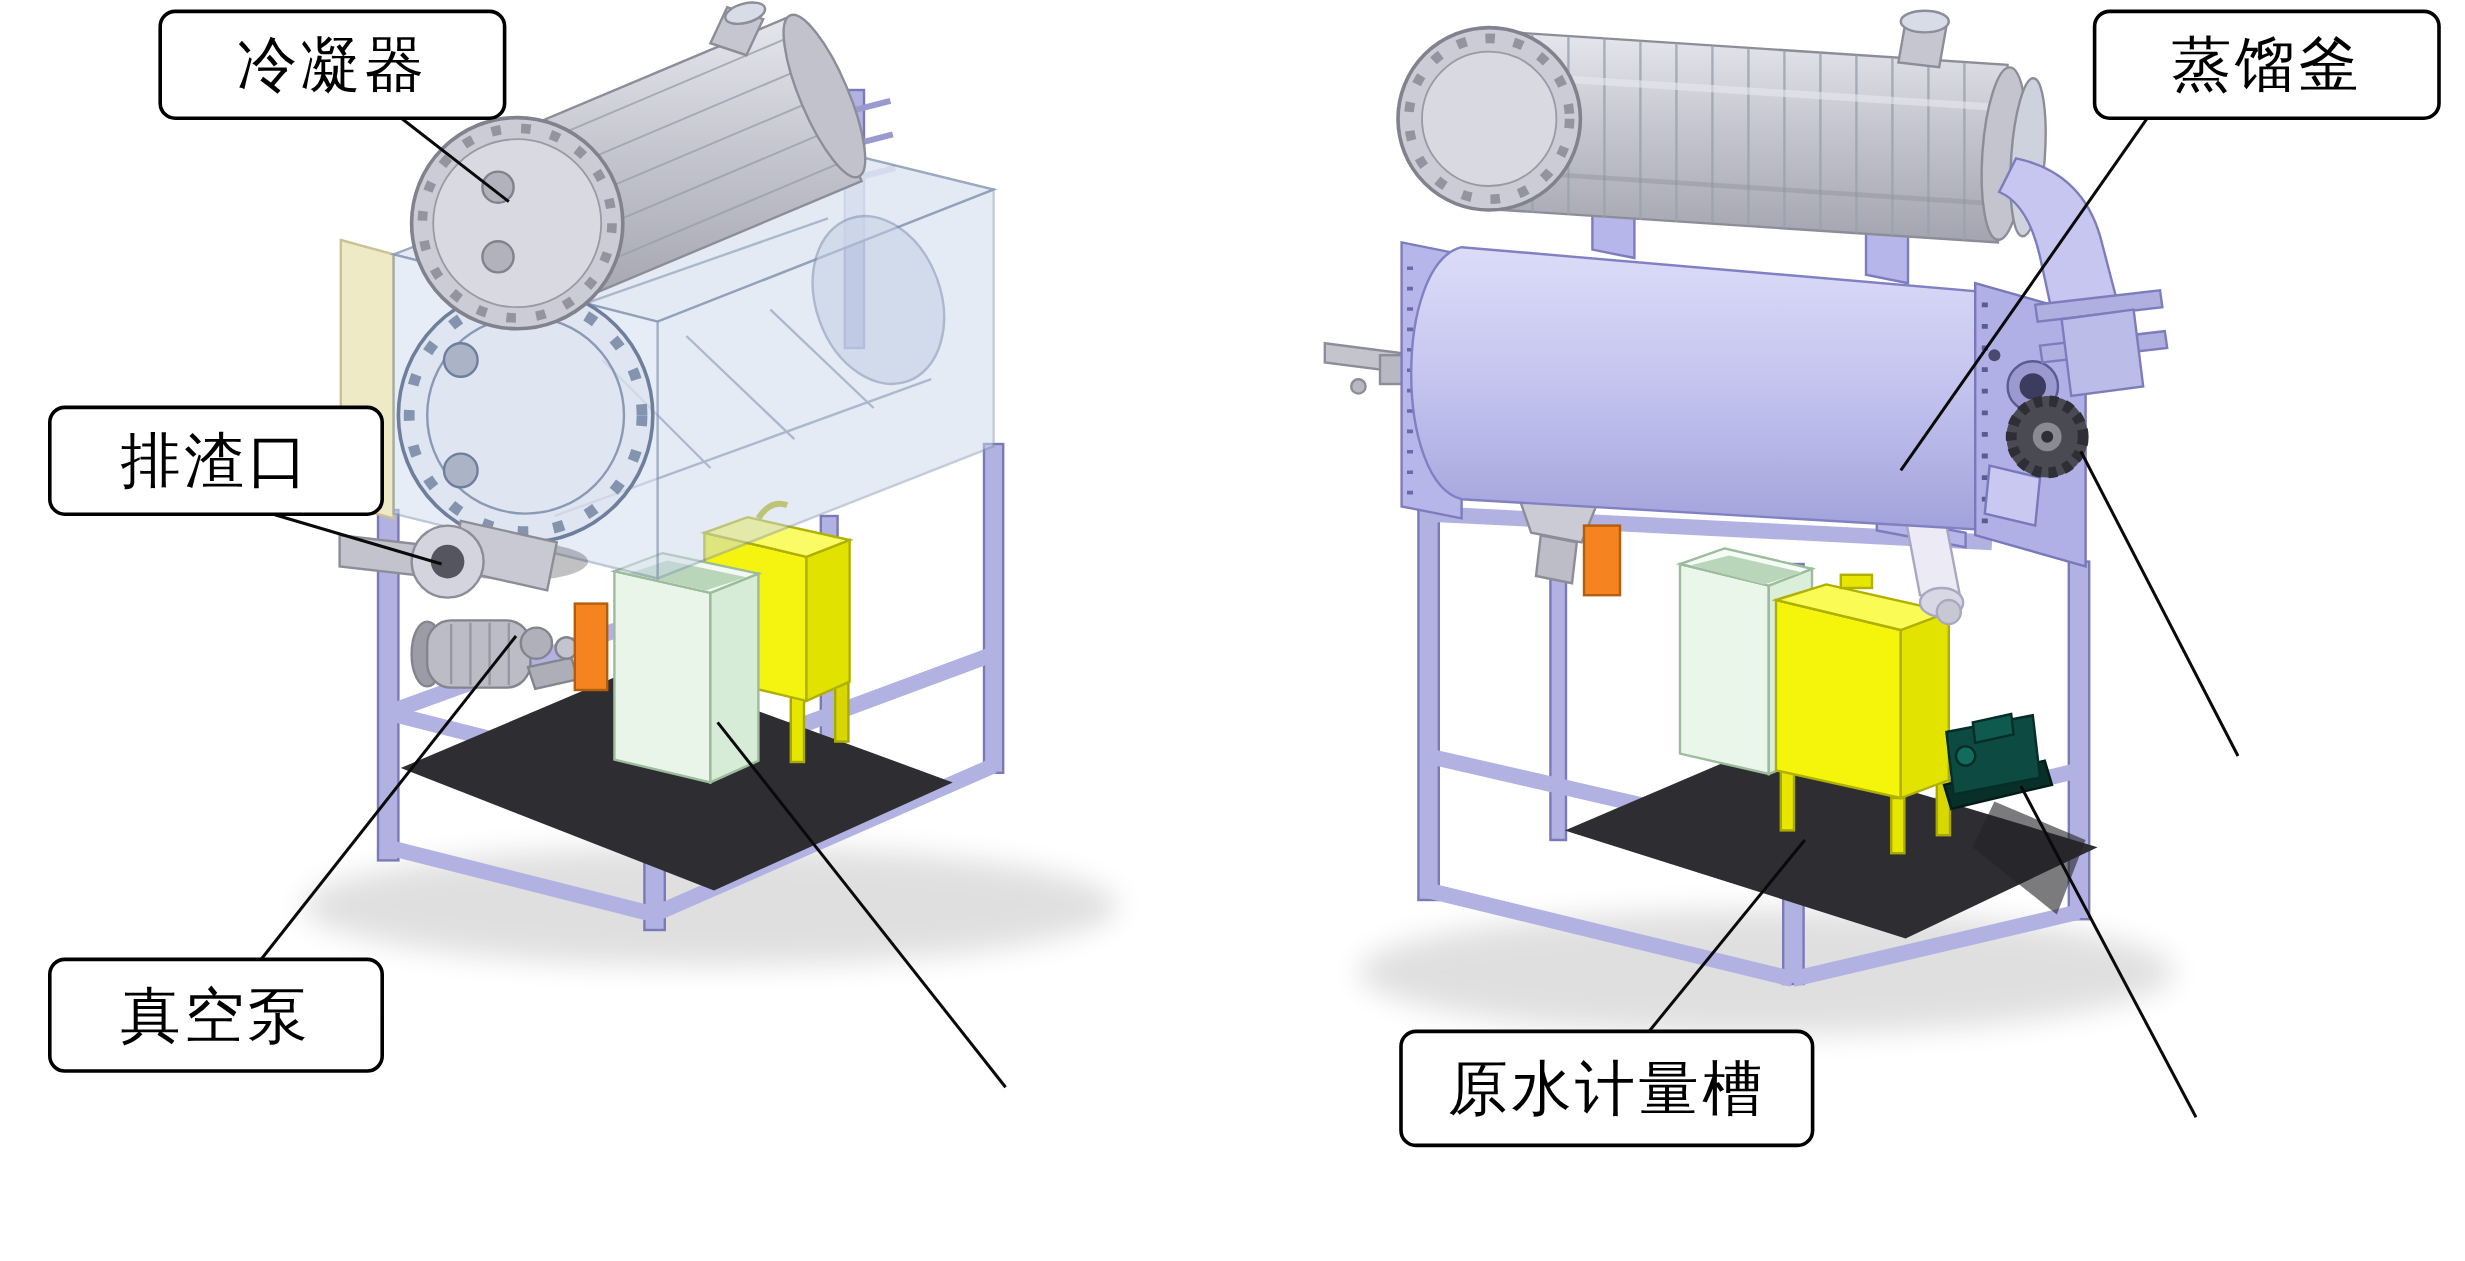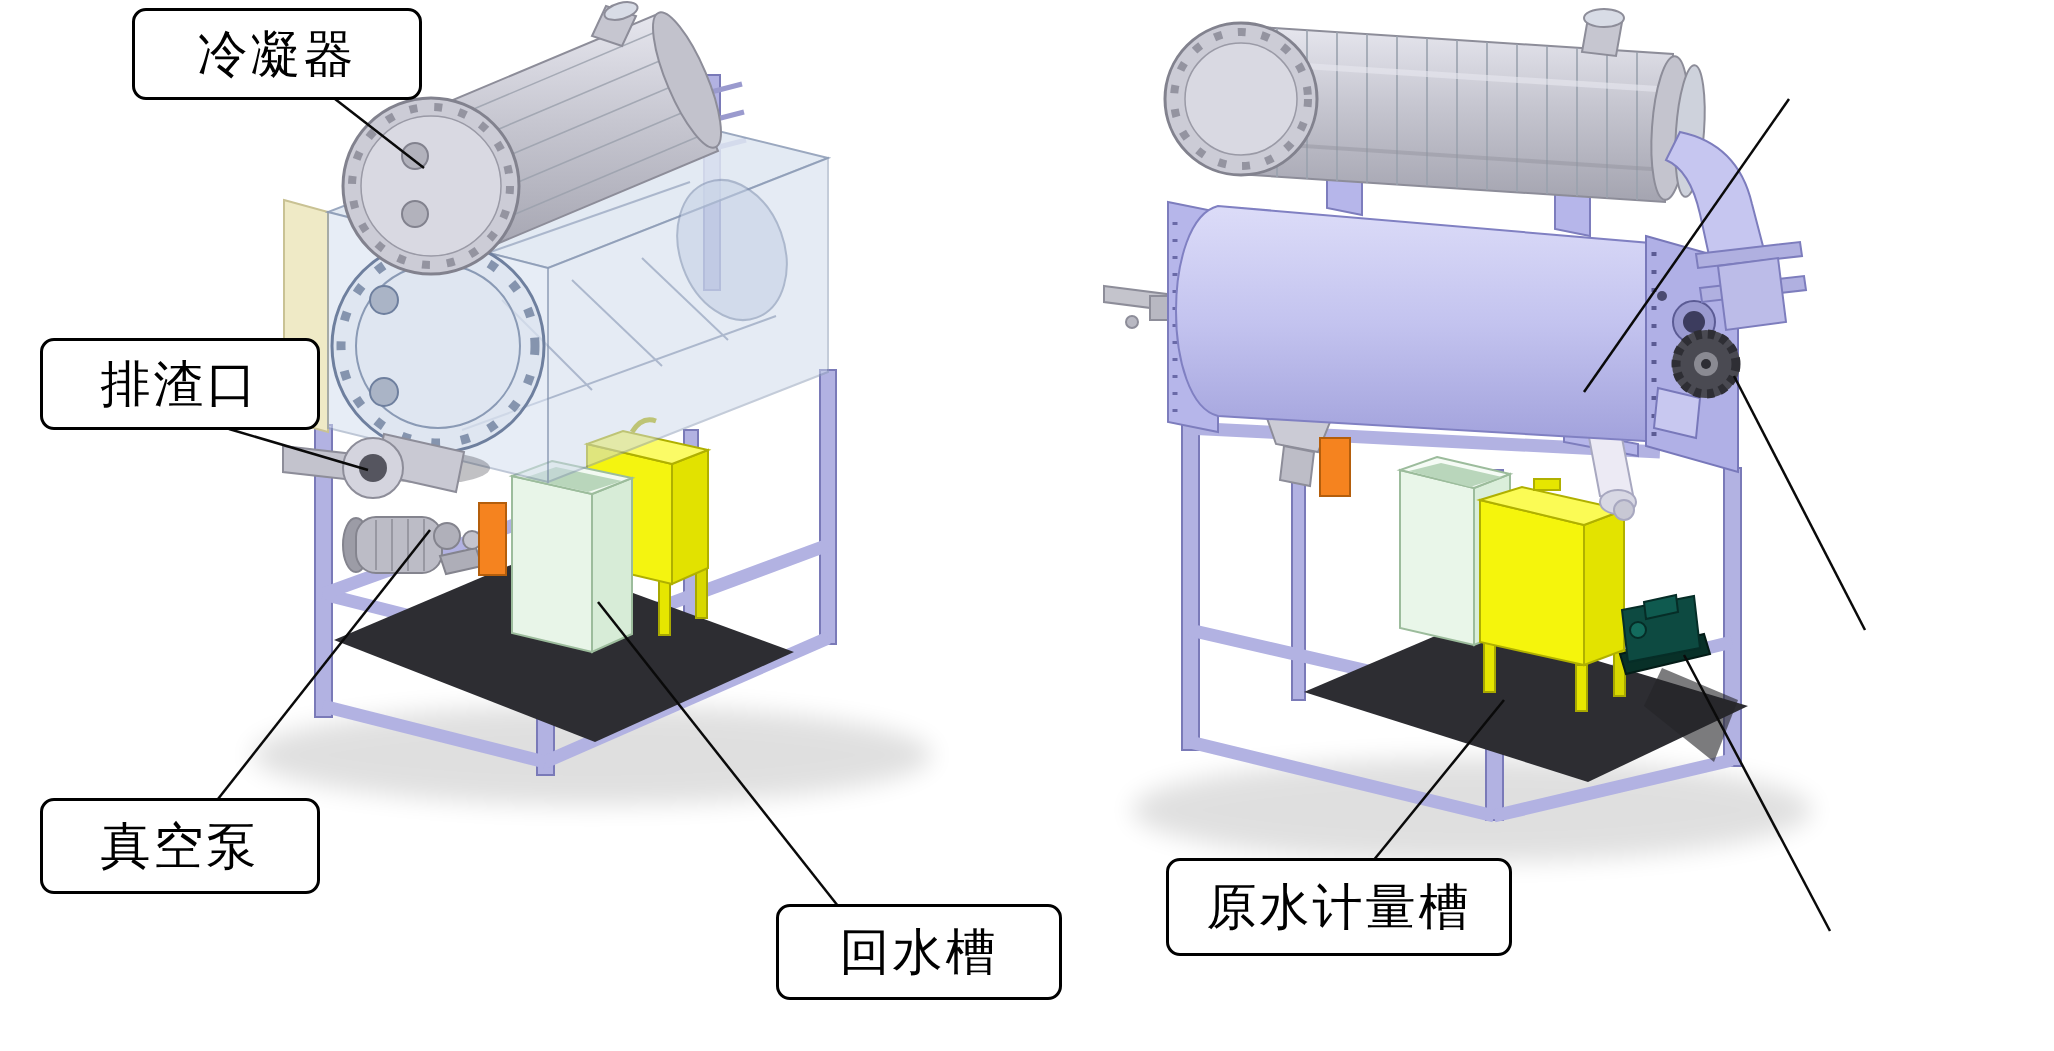--- a/index.html
+++ b/index.html
@@ -294,24 +294,24 @@
 </div>
 
 <div class="callout" style="left:8px;top:798px;width:280px;height:96px">
   <span>真空泵</span>
 </div>
 
 <div class="callout" style="left:8px;top:338px;width:280px;height:92px">
   <span>排渣口</span>
 </div>
 
-<div class="callout" style="left:744px;top:904px;width:286px;height:96px">
-  <span>回水槽</span>
-</div>
-
+
+<div class="callout" style="left:1712px;top:8px;width:290px;height:92px">
+  <span>蒸馏釜</span>
+</div>
 
 
 <div class="callout" style="left:1134px;top:858px;width:346px;height:98px">
   <span>原水计量槽</span>
 </div>
 
 
 </div>
 
 </body></html>

